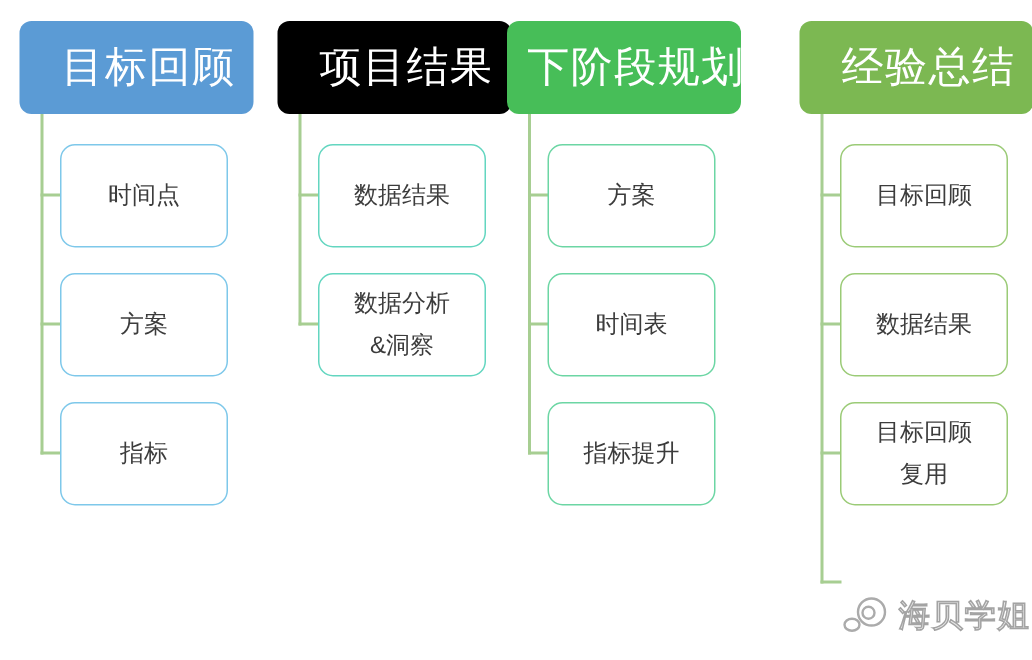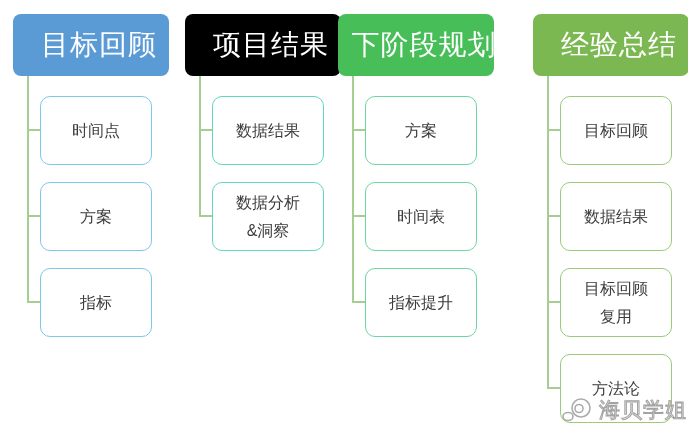--- a/index.html
+++ b/index.html
@@ -101,23 +101,20 @@
     <div class="child r0">
         <span>目标回顾</span>
       </div>
     <div class="child r1">
         <span>数据结果</span>
       </div>
     <div class="child r2">
         <span>目标回顾
 复用</span>
       </div>
-    <div class="child r3">
-        <span>方法论</span>
-      </div>
   </div>
 
   <div class="watermark">
     <svg width="34" height="30" viewBox="0 0 34 30">
       <g fill="rgba(255,255,255,0.6)" stroke="#ababab" stroke-width="1.6">
         <circle cx="20" cy="13" r="9"></circle>
         <circle cx="18" cy="13.5" r="4"></circle>
         <ellipse cx="7" cy="21.5" rx="5" ry="4"></ellipse>
       </g>
     </svg>

